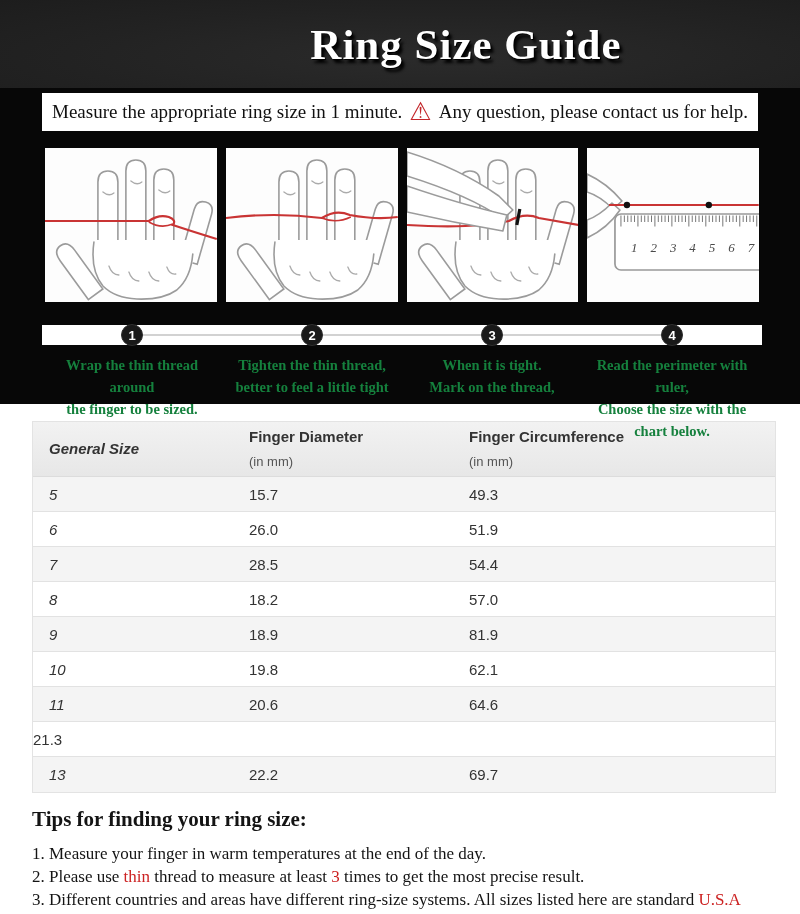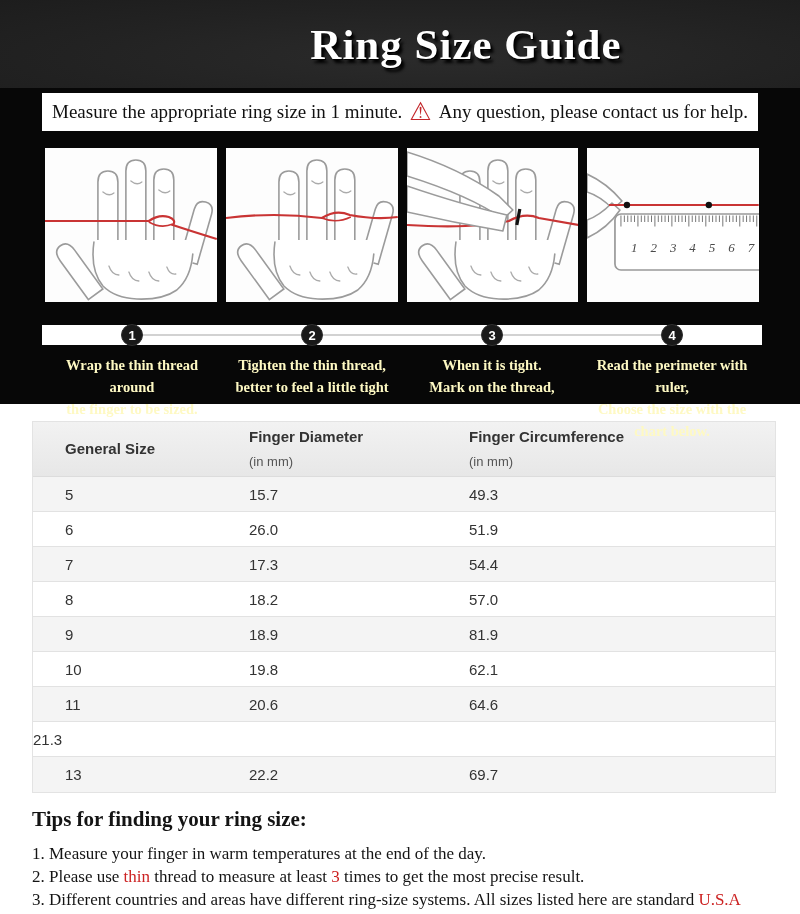--- a/index.html
+++ b/index.html
@@ -64,39 +64,39 @@
     font-size: 13px; font-weight: bold;
     display: flex; align-items: center; justify-content: center;
     z-index: 2;
   }
 
   .captions-row {
     position: absolute; left: 42px; top: 266px; width: 720px;
     display: flex;
   }
   .caption {
-    flex: 1 1 0; text-align: center; color: #fef9c3;
+    flex: 1 1 0; text-align: center; color: #15803d;
     font-size: 14.5px; font-weight: 600; line-height: 22px;
   }
 
   
   .table-wrap {
     margin: 17px 24px 0 32px; width: 744px;
     border: 1px solid #e3e3e3;
     font-family: "Liberation Sans", sans-serif;
   }
   .thead {
     display: flex; align-items: center; height: 55px;
     background: linear-gradient(#f2f2f2, #e7e7e7);
     border-bottom: 1px solid #dcdcdc;
   }
   .trow { display: flex; align-items: center; height: 35px; border-bottom: 1px solid #e2e2e2; background: #ffffff; }
   .trow:last-child { border-bottom: none; }
   .trow.alt { background: #f4f4f4; }
-  .c0 { width: 216px; padding-left: 32px; }
+  .c0 { width: 216px; padding-left: 16px; font-style: italic; }
   .c1 { width: 220px; }
   .c2 { flex: 1; }
   .hlabel { font-size: 15px; font-weight: bold; color: #333; line-height: 18px; }
   .hsub { font-size: 13px; font-weight: normal; color: #555; line-height: 16px; margin-top: 8px; }
   .tcell { font-size: 15px; color: #333; }
 
   
   .tips { margin: 14px 24px 0 32px; color: #141414; }
   .tips-h { font-size: 21px; font-weight: 700; margin-bottom: 10px; }
   .tip-line { font-size: 17px; line-height: 23px; }
@@ -336,21 +336,21 @@
         <div class="tcell c1">15.7</div>
         <div class="tcell c2">49.3</div>
       </div>
       <div class="trow">
         <div class="tcell c0">6</div>
         <div class="tcell c1">26.0</div>
         <div class="tcell c2">51.9</div>
       </div>
       <div class="trow alt">
         <div class="tcell c0">7</div>
-        <div class="tcell c1">17.3</div>
+        <div class="tcell c1">28.5</div>
         <div class="tcell c2">54.4</div>
       </div>
       <div class="trow">
         <div class="tcell c0">8</div>
         <div class="tcell c1">18.2</div>
         <div class="tcell c2">57.0</div>
       </div>
       <div class="trow alt">
         <div class="tcell c0">9</div>
         <div class="tcell c1">18.9</div>

